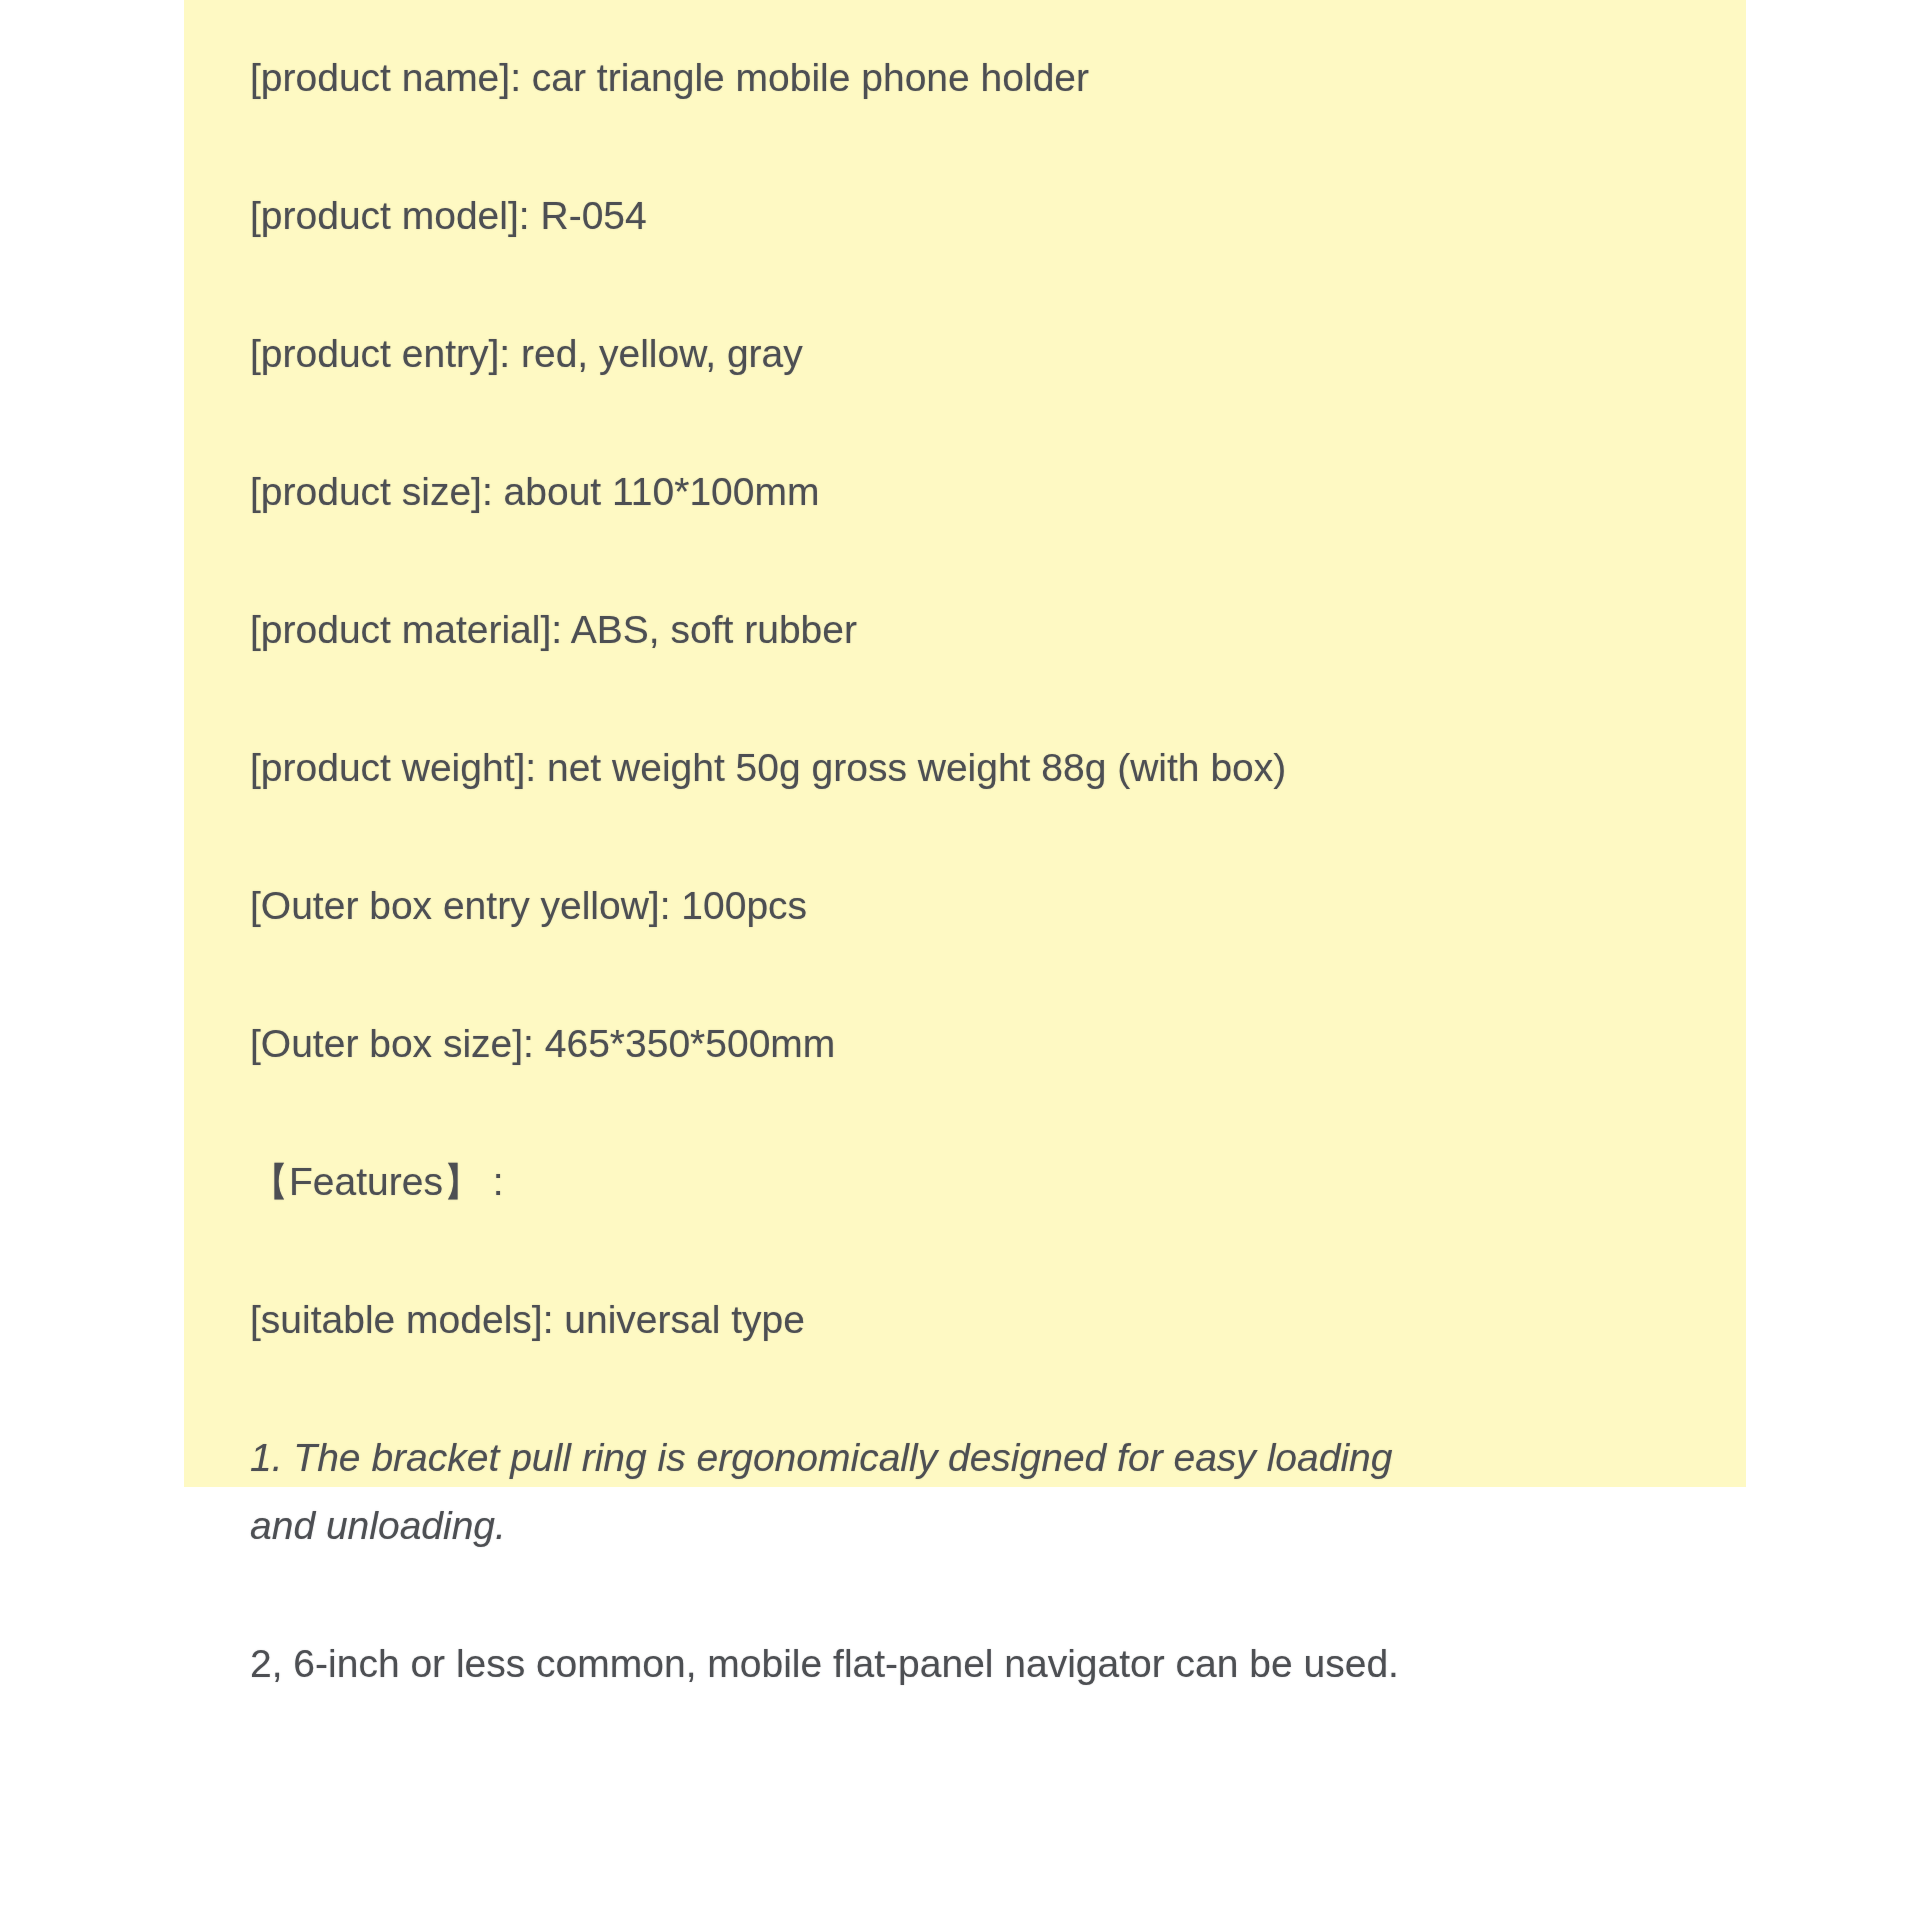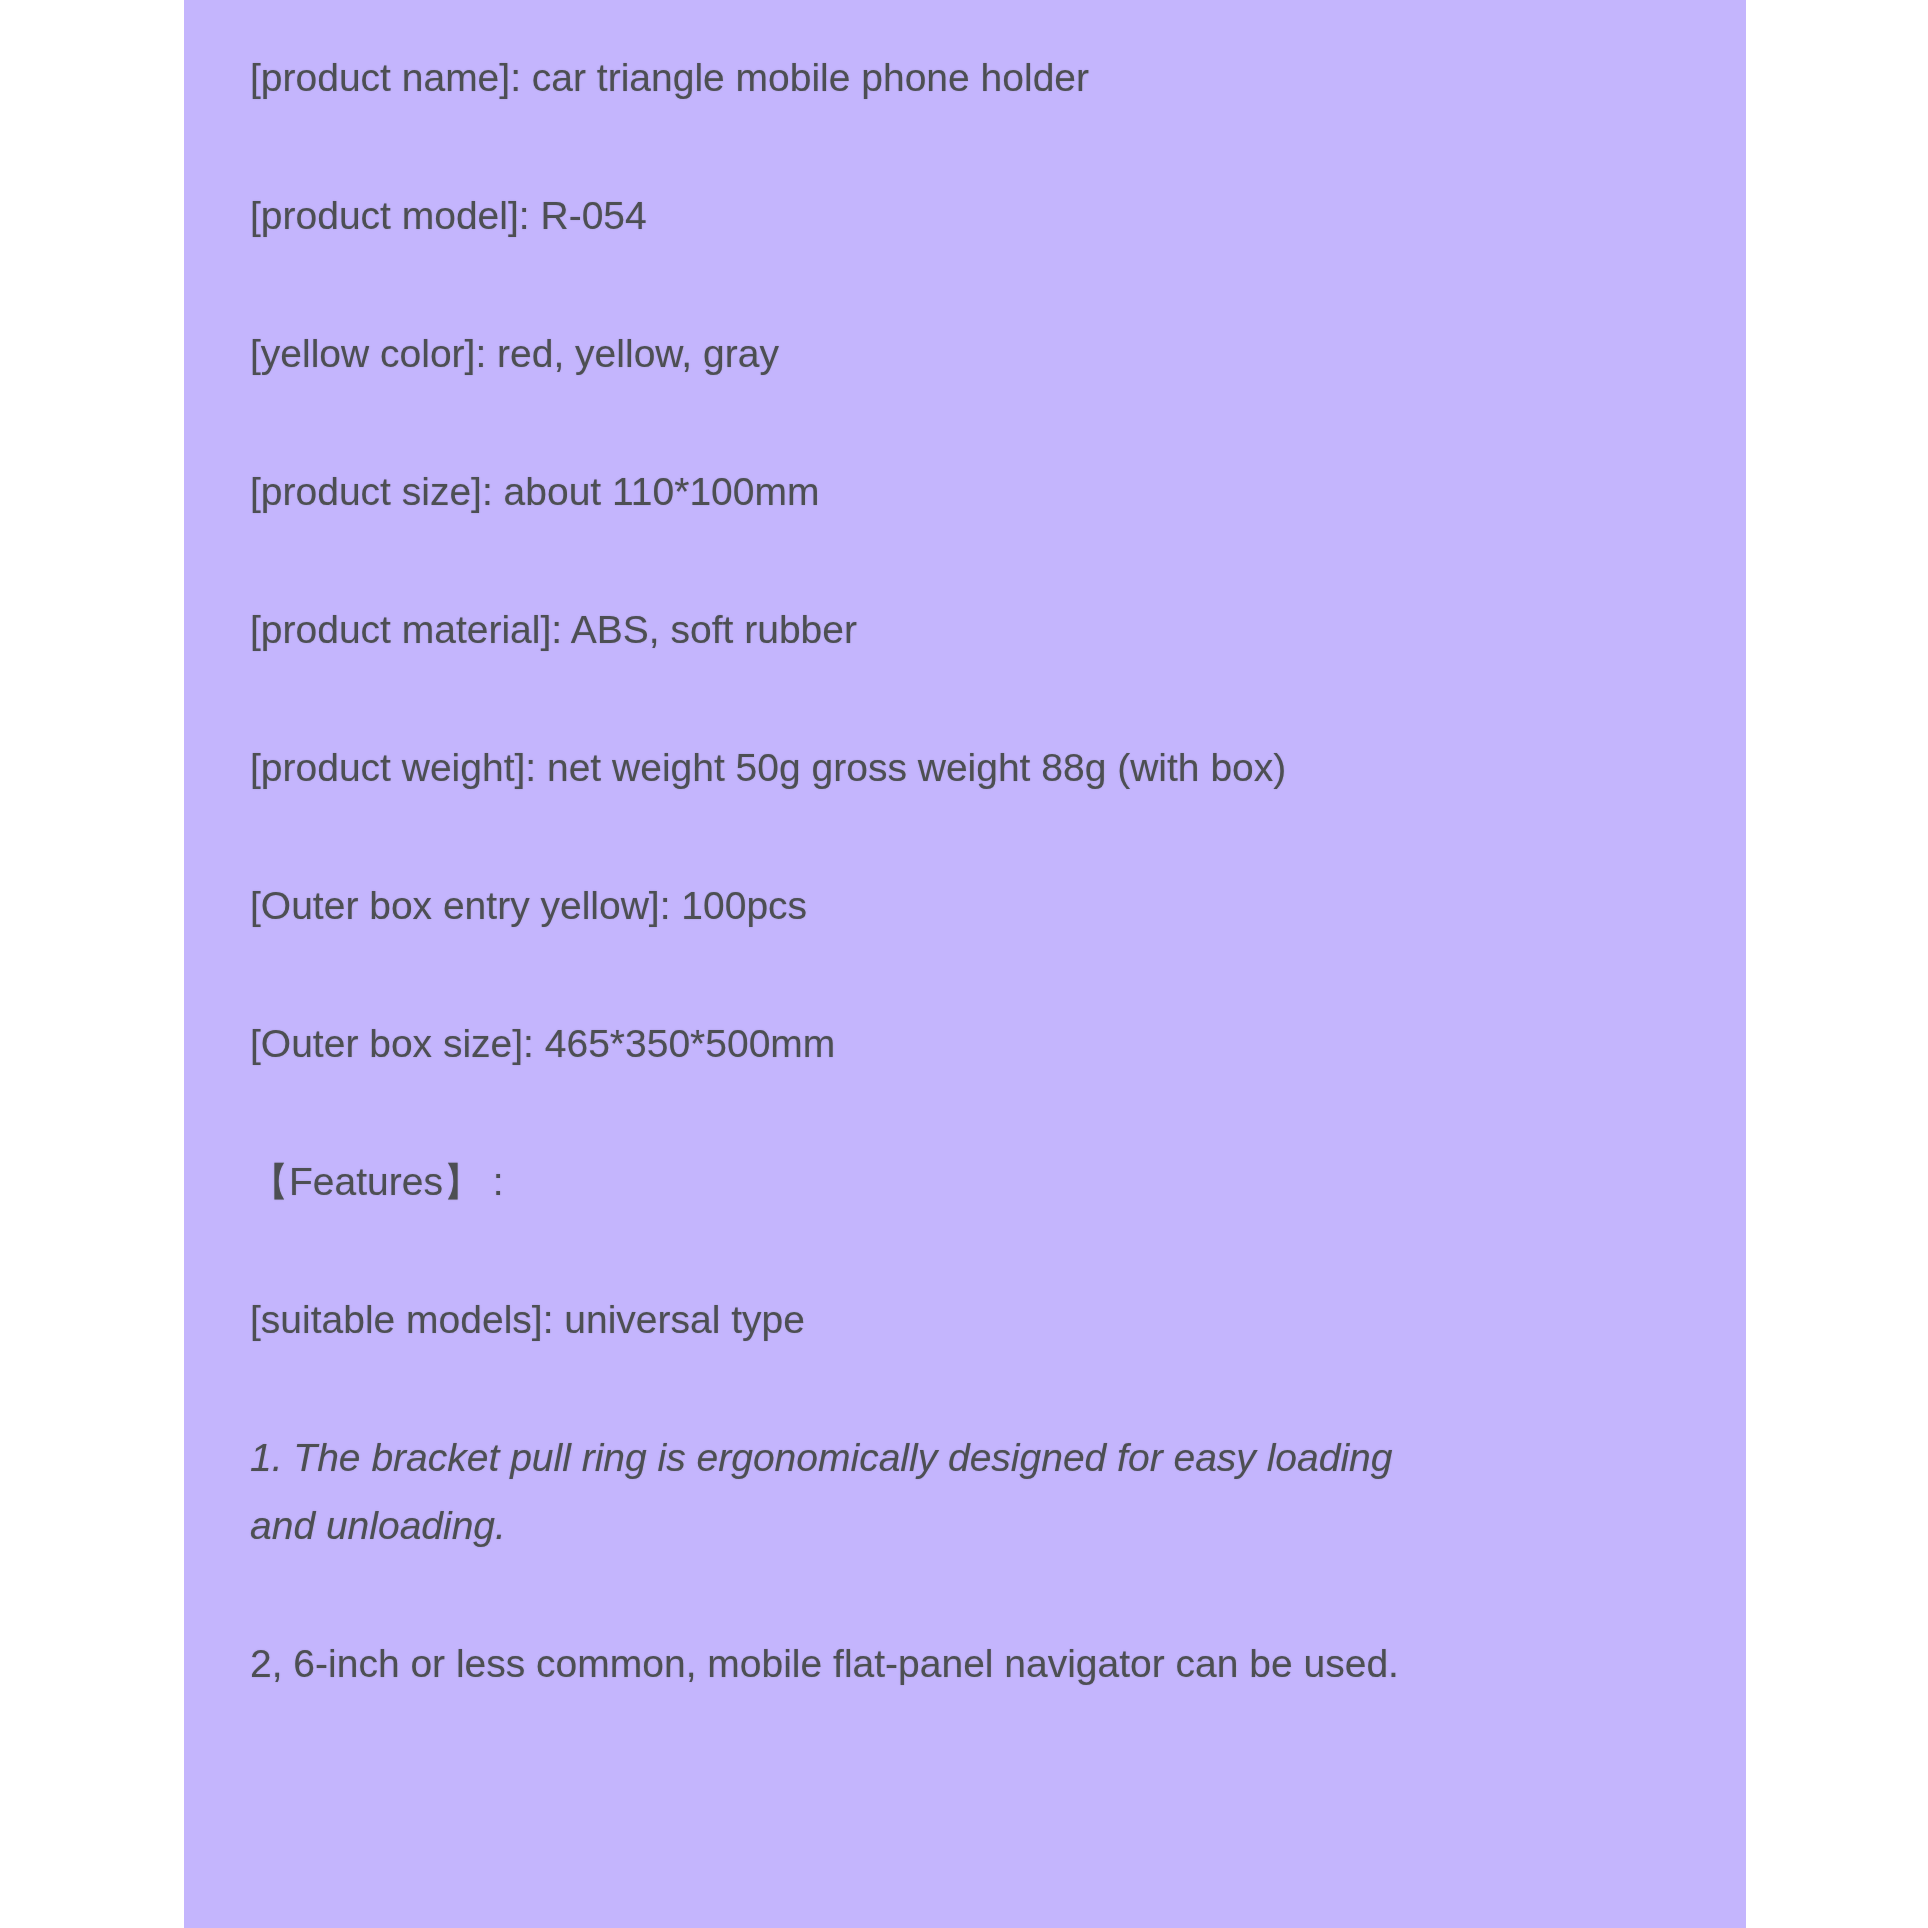--- a/index.html
+++ b/index.html
@@ -8,22 +8,22 @@
     background: #ffffff;
     width: 1928px;
     height: 1928px;
     overflow: hidden;
   }
   .panel {
     position: absolute;
     left: 184px;
     top: 0;
     width: 1562px;
-    height: 1928px;
-    background: #c4b5fd;
+    height: 1487px;
+    background: #fef9c3;
   }
   .content {
     box-sizing: border-box;
     padding: 44px 155px 0 66px;
     font-family: "Liberation Sans", "DejaVu Sans", sans-serif;
     font-size: 39px;
     color: #4d4f53;
     text-shadow: 0 0 1.4px rgba(77, 79, 83, 0.35);
   }
   .line {
@@ -43,21 +43,21 @@
 </head>
 <body>
 
 <div class="panel">
   <div class="content">
 
     <p class="line">[product name]: car triangle mobile phone holder</p>
 
     <p class="line">[product model]: R-054</p>
 
-    <p class="line">[yellow color]: red, yellow, gray</p>
+    <p class="line">[product entry]: red, yellow, gray</p>
 
     <p class="line">[product size]: about 110*100mm</p>
 
     <p class="line">[product material]: ABS, soft rubber</p>
 
     <p class="line">[product weight]: net weight 50g gross weight 88g (with box)</p>
 
 
     <p class="line">[Outer box entry yellow]: 100pcs</p>
 

